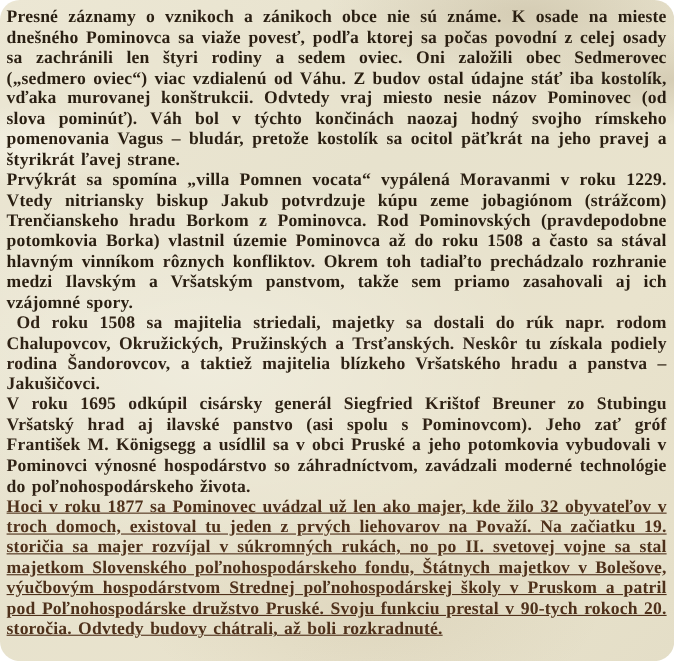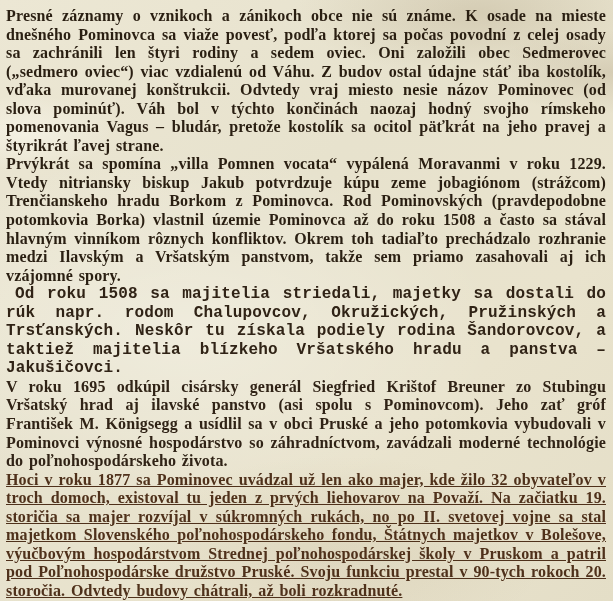--- a/index.html
+++ b/index.html
@@ -21,29 +21,30 @@
       radial-gradient(ellipse 300px 140px at 55% 92%, rgba(150,128,88,0.12), transparent 70%),
       radial-gradient(ellipse 120px 50px at 4% 22%, rgba(255,255,248,0.45), transparent 75%),
       linear-gradient(135deg, #ece7d4 0%, #e7e2cd 40%, #e9e3cd 70%, #e4dec7 100%);
     font-family: "Liberation Serif", "DejaVu Serif", serif;
     font-weight: bold;
     font-size: 16px;
     line-height: 18.55px;
     text-align: justify;
     letter-spacing: 0.15px;
     word-spacing: 1.6px;
+    border-radius: 18px;
   }
   .page p {
     margin: 0;
     padding: 0;
   }
   .p-dark   { color: #2a1f12; }
   .p-dark2  { color: #302316; }
   .p-faded  { color: #4f311b; text-decoration: underline; }
-  .indent-sm { text-indent: 9px; font-family: Liberation Mono, monospace; }
+  .indent-sm { text-indent: 9px; }
 </style>
 </head>
 <body>
 
 <div class="page">
   <p class="p-dark">Presné záznamy o vznikoch a zánikoch obce nie sú známe. K osade na mieste dnešného Pominovca sa viaže povesť, podľa ktorej sa počas povodní z celej osady sa zachránili len štyri rodiny a sedem oviec. Oni založili obec Sedmerovec („sedmero oviec“) viac vzdialenú od Váhu. Z budov ostal údajne stáť iba kostolík, vďaka murovanej konštrukcii. Odvtedy vraj miesto nesie názov Pominovec (od slova pominúť). Váh bol v týchto končinách naozaj hodný svojho rímskeho pomenovania Vagus – bludár, pretože kostolík sa ocitol päťkrát na jeho pravej a štyrikrát ľavej strane.</p>
   <p class="p-dark">Prvýkrát sa spomína „villa Pomnen vocata“ vypálená Moravanmi v roku 1229. Vtedy nitriansky biskup Jakub potvrdzuje kúpu zeme jobagiónom (strážcom) Trenčianskeho hradu Borkom z Pominovca. Rod Pominovských (pravdepodobne potomkovia Borka) vlastnil územie Pominovca až do roku 1508 a často sa stával hlavným vinníkom rôznych konfliktov. Okrem toh tadiaľto prechádzalo rozhranie medzi Ilavským a Vršatským panstvom, takže sem priamo zasahovali aj ich vzájomné spory.</p>
   <p class="p-dark2 indent-sm">Od roku 1508 sa majitelia striedali, majetky sa dostali do rúk napr. rodom Chalupovcov, Okružických, Pružinských a Trsťanských. Neskôr tu získala podiely rodina Šandorovcov, a taktiež majitelia blízkeho Vršatského hradu a panstva – Jakušičovci.</p>
   <p class="p-dark2">V roku 1695 odkúpil cisársky generál Siegfried Krištof Breuner zo Stubingu Vršatský hrad aj ilavské panstvo (asi spolu s Pominovcom). Jeho zať gróf František M. Königsegg a usídlil sa v obci Pruské a jeho potomkovia vybudovali v Pominovci výnosné hospodárstvo so záhradníctvom, zavádzali moderné technológie do poľnohospodárskeho života.</p>
   <p class="p-faded">Hoci v roku 1877 sa Pominovec uvádzal už len ako majer, kde žilo 32 obyvateľov v troch domoch, existoval tu jeden z prvých liehovarov na Považí. Na začiatku 19. storičia sa majer rozvíjal v súkromných rukách, no po II. svetovej vojne sa stal majetkom Slovenského poľnohospodárskeho fondu, Štátnych majetkov v Bolešove, výučbovým hospodárstvom Strednej poľnohospodárskej školy v Pruskom a patril pod Poľnohospodárske družstvo Pruské. Svoju funkciu prestal v 90-tych rokoch 20. storočia. Odvtedy budovy chátrali, až boli rozkradnuté.</p>

